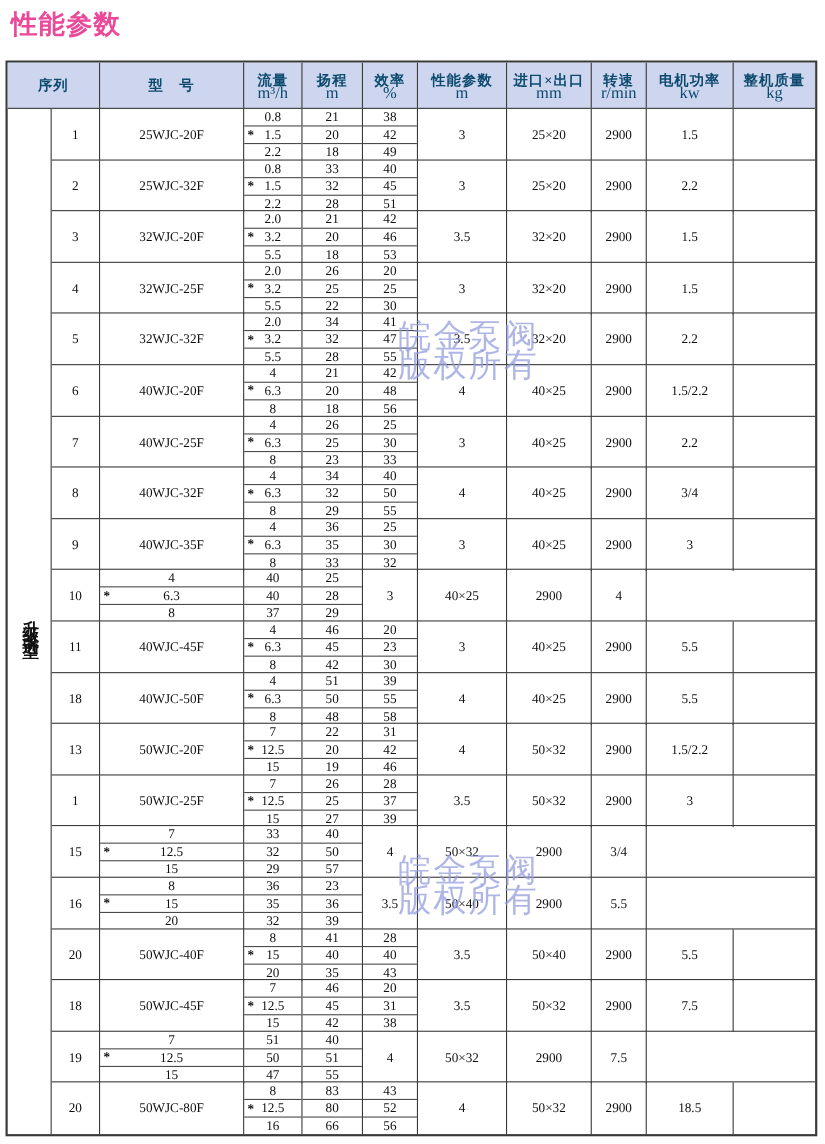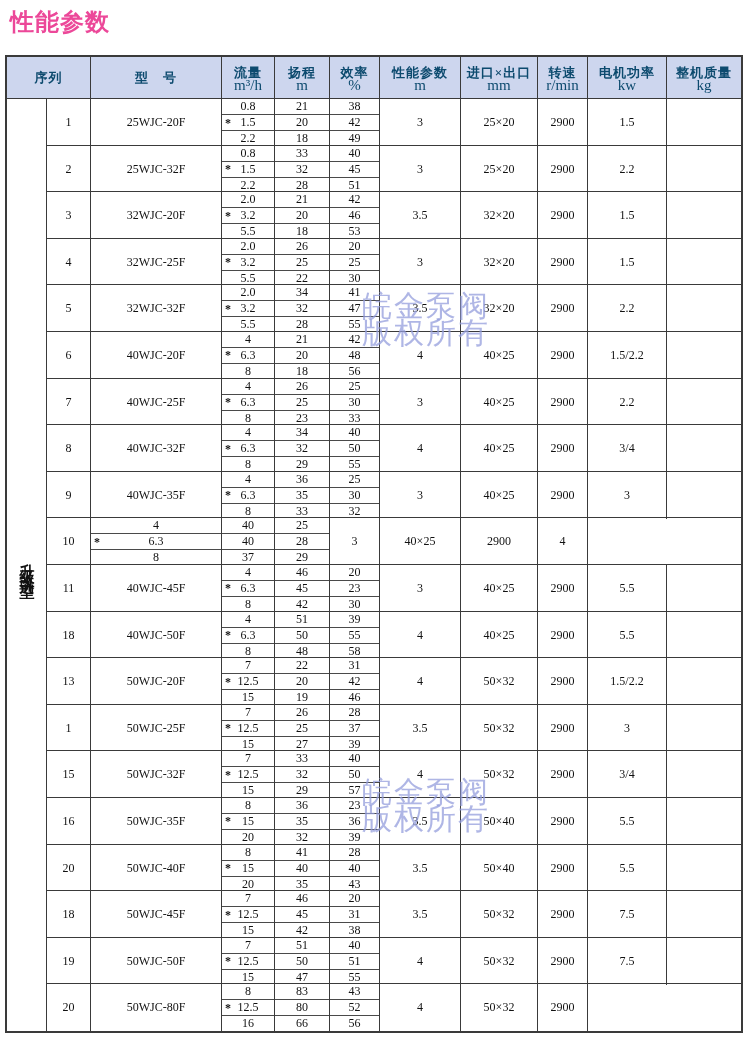--- a/index.html
+++ b/index.html
@@ -748,21 +748,20 @@
     </div>
     <div class="cell">3.5</div>
     <div class="cell">50×32</div>
     <div class="cell">2900</div>
     <div class="cell">3</div>
     <div class="cell"></div>
   </div>
 
   <div class="row">
     <div class="cell">15</div>
-    <div class="cell">50WJC-32F</div>
     <div class="cell tri">
       <div class="sub">
                 <span class="val">7</span>
               </div>
       <div class="sub">
                 <span class="star">*</span>
                 <span class="val">12.5</span>
               </div>
       <div class="sub">
                 <span class="val">15</span>
@@ -792,21 +791,20 @@
     </div>
     <div class="cell">4</div>
     <div class="cell">50×32</div>
     <div class="cell">2900</div>
     <div class="cell">3/4</div>
     <div class="cell"></div>
   </div>
 
   <div class="row">
     <div class="cell">16</div>
-    <div class="cell">50WJC-35F</div>
     <div class="cell tri">
       <div class="sub">
                 <span class="val">8</span>
               </div>
       <div class="sub">
                 <span class="star">*</span>
                 <span class="val">15</span>
               </div>
       <div class="sub">
                 <span class="val">20</span>
@@ -924,21 +922,20 @@
     </div>
     <div class="cell">3.5</div>
     <div class="cell">50×32</div>
     <div class="cell">2900</div>
     <div class="cell">7.5</div>
     <div class="cell"></div>
   </div>
 
   <div class="row">
     <div class="cell">19</div>
-    <div class="cell">50WJC-50F</div>
     <div class="cell tri">
       <div class="sub">
                 <span class="val">7</span>
               </div>
       <div class="sub">
                 <span class="star">*</span>
                 <span class="val">12.5</span>
               </div>
       <div class="sub">
                 <span class="val">15</span>
@@ -1006,19 +1003,20 @@
       <div class="sub">
                 <span class="val">52</span>
               </div>
       <div class="sub">
                 <span class="val">56</span>
               </div>
     </div>
     <div class="cell">4</div>
     <div class="cell">50×32</div>
     <div class="cell">2900</div>
+    <div class="cell">18.5</div>
     <div class="cell"></div>
   </div>
 </div>
     </div>
 
   </div>
 </div>
 
 </body></html>

